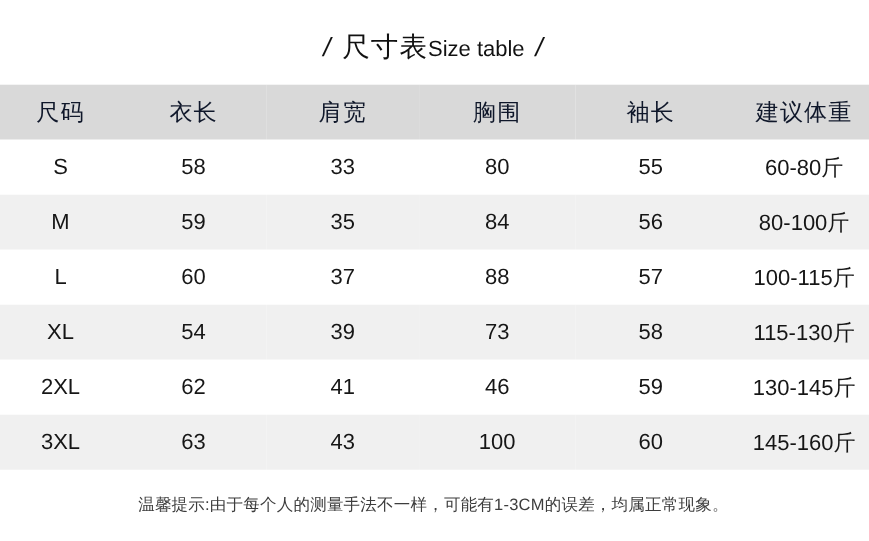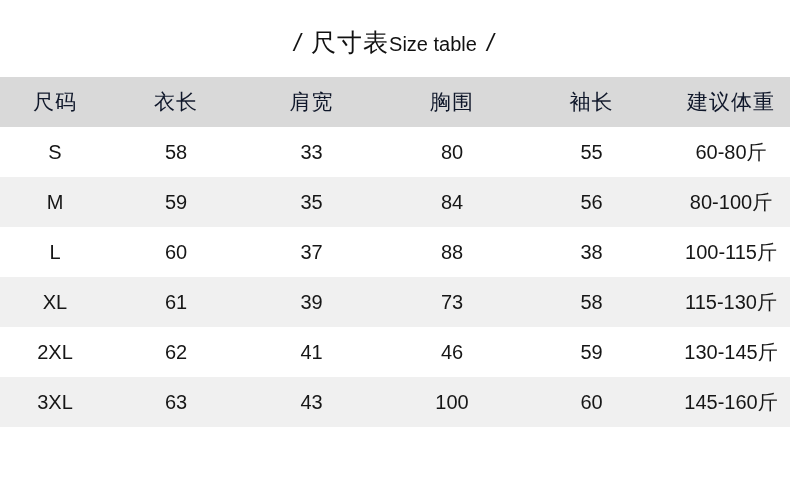--- a/index.html
+++ b/index.html
@@ -125,26 +125,26 @@
         <td class="col-shd">35</td>
         <td class="col-bust">84</td>
         <td class="col-sleeve">56</td>
         <td class="col-weight">80-100斤</td>
       </tr>
       <tr class="plain">
         <td class="col-size">L</td>
         <td class="col-len">60</td>
         <td class="col-shd">37</td>
         <td class="col-bust">88</td>
-        <td class="col-sleeve">38</td>
+        <td class="col-sleeve">57</td>
         <td class="col-weight">100-115斤</td>
       </tr>
       <tr class="alt">
         <td class="col-size">XL</td>
-        <td class="col-len">61</td>
+        <td class="col-len">54</td>
         <td class="col-shd">39</td>
         <td class="col-bust">73</td>
         <td class="col-sleeve">58</td>
         <td class="col-weight">115-130斤</td>
       </tr>
       <tr class="plain">
         <td class="col-size">2XL</td>
         <td class="col-len">62</td>
         <td class="col-shd">41</td>
         <td class="col-bust">46</td>
@@ -155,14 +155,15 @@
         <td class="col-size">3XL</td>
         <td class="col-len">63</td>
         <td class="col-shd">43</td>
         <td class="col-bust">100</td>
         <td class="col-sleeve">60</td>
         <td class="col-weight">145-160斤</td>
       </tr>
     </tbody>
   </table>
 
+  <div class="note">温馨提示:由于每个人的测量手法不一样，可能有1-3CM的误差，均属正常现象。</div>
 
 </div>
 
 </body></html>

